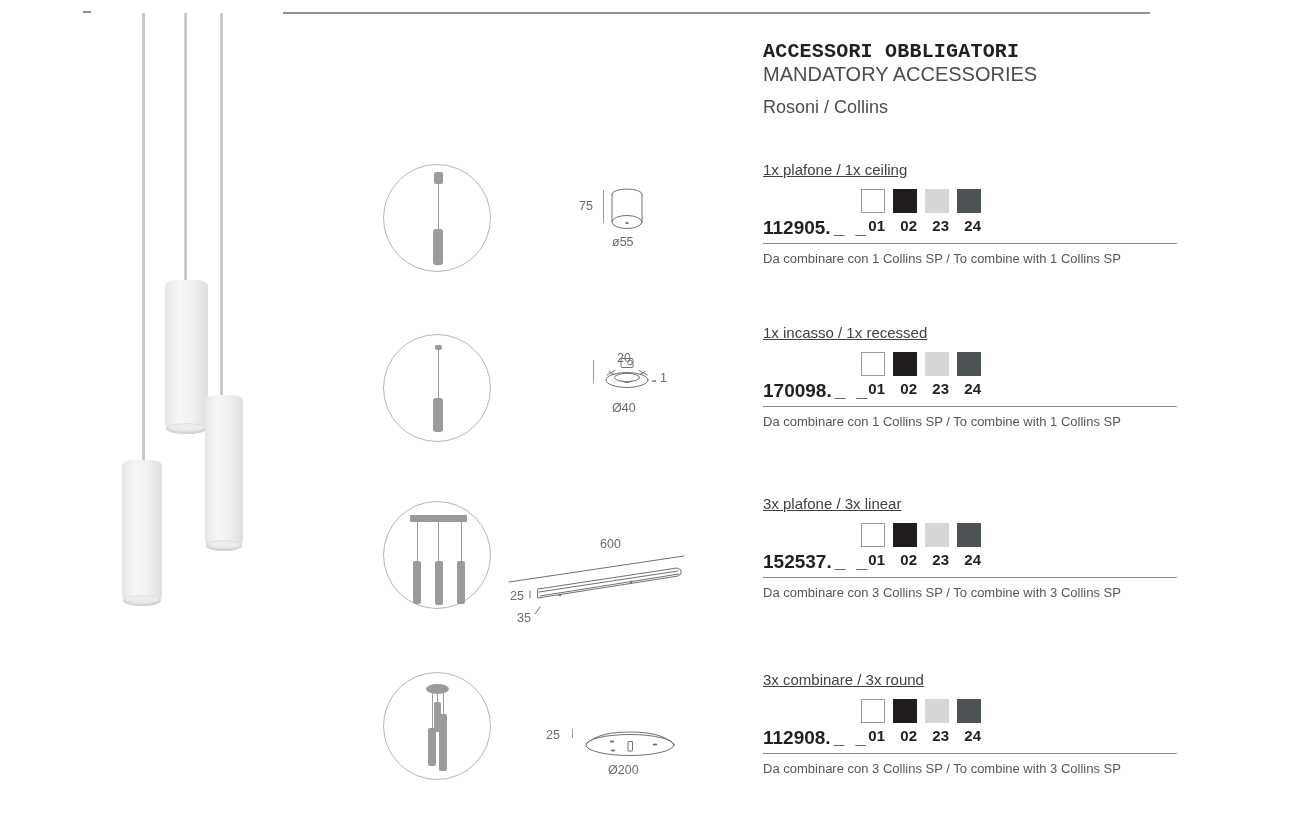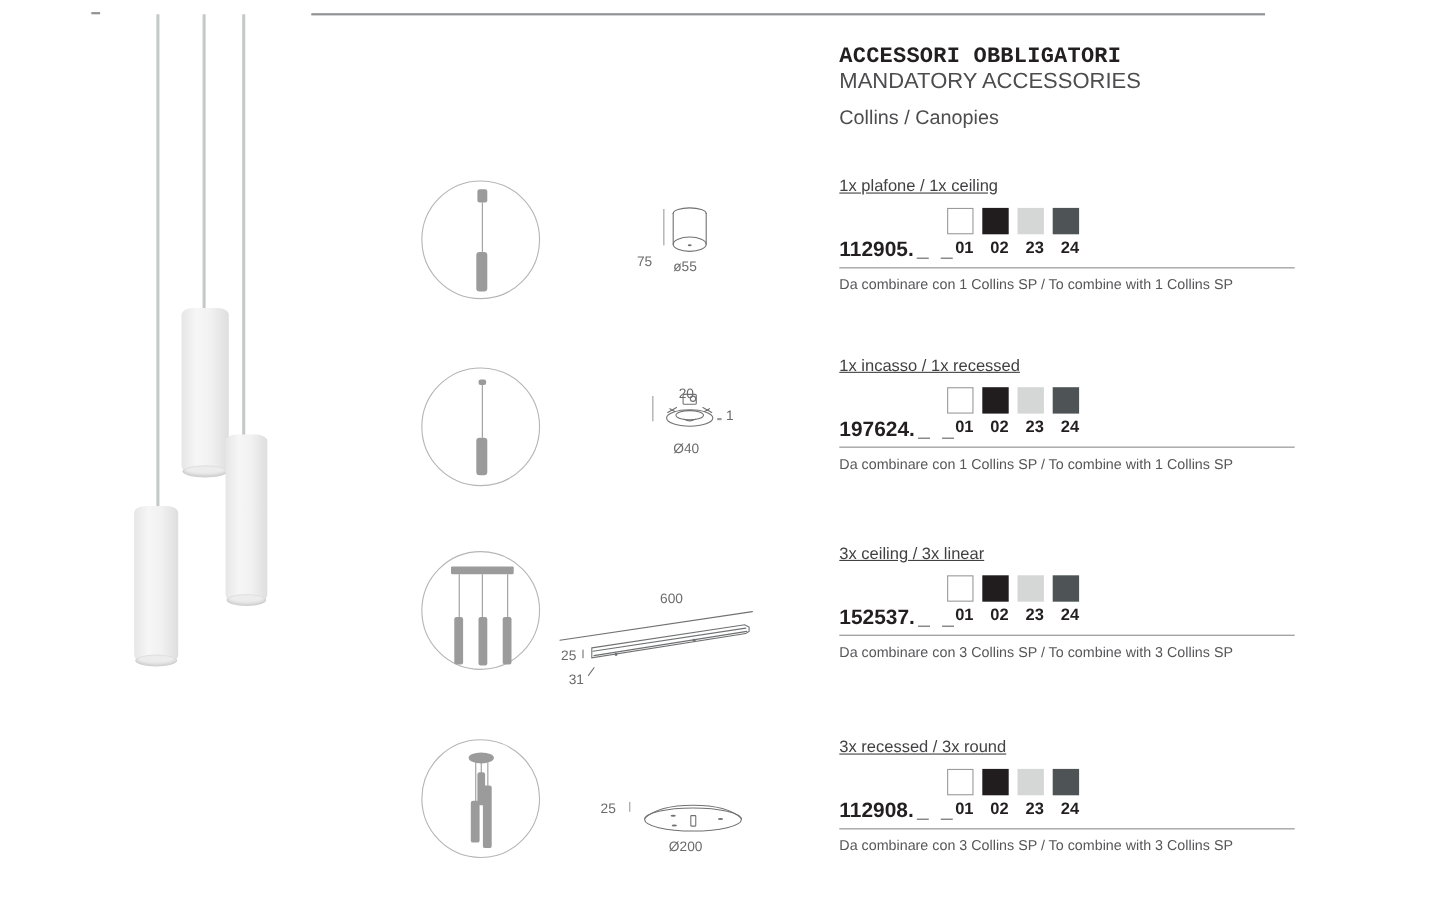--- a/index.html
+++ b/index.html
@@ -75,21 +75,21 @@
 </div>
 
 <div>
 
   <div class="cfg cfg1">
     <div class="g" style="left:50px;top:7px;width:9px;height:12px;border-radius:2px;"></div>
     <div class="g" style="left:54px;top:19px;width:1px;height:45px;"></div>
     <div class="g" style="left:49px;top:64px;width:10px;height:36px;border-radius:3px;"></div>
   </div>
 
-  <span class="dim" style="left:579px;top:200px;margin-top:32px;">75</span>
+  <span class="dim" style="left:579px;top:200px;">75</span>
   <div class="dimline" style="left:603px;top:190px;width:1px;height:33px;"></div>
   <svg class="draw" style="left:610px;top:186px;" width="34" height="46" viewBox="0 0 34 46">
     <path d="M2,8 A15,5 0 0 1 32,8"></path>
     <line x1="2" y1="8" x2="2" y2="36"></line>
     <line x1="32" y1="8" x2="32" y2="36"></line>
     <ellipse cx="17" cy="36" rx="15" ry="6.5"></ellipse>
     <ellipse class="fill" cx="17" cy="37" rx="1.8" ry="0.9"></ellipse>
   </svg>
   <span class="dim" style="left:612px;top:236px;text-align:center;">ø55</span>
 
@@ -129,21 +129,21 @@
     <path d="M9,47 L184,21"></path>
     <path d="M38,54 L177,33 L181,35 L181,39 L178,41 L38,63 Z"></path>
     <path d="M39,57 L178,36"></path>
     <path d="M40,61 L179,39"></path>
     <circle class="fill" cx="60" cy="60" r="1.3"></circle>
     <circle class="fill" cx="131" cy="47" r="1.3"></circle>
     <path d="M30,56 L30,63"></path>
     <path d="M35,79 L40,72"></path>
   </svg>
   <span class="dim" style="left:510px;top:590px;">25</span>
-  <span class="dim" style="left:517px;top:612px;">31</span>
+  <span class="dim" style="left:517px;top:612px;">35</span>
 
   <div class="cfg cfg4">
     <div class="g" style="left:42px;top:11px;width:23px;height:10px;border-radius:50%;"></div>
     <div class="g" style="left:48px;top:20px;width:1px;height:36px;"></div>
     <div class="g" style="left:53px;top:20px;width:1px;height:10px;"></div>
     <div class="g" style="left:59px;top:20px;width:1px;height:22px;"></div>
     <div class="g" style="left:50px;top:29px;width:7px;height:30px;border-radius:2px;"></div>
     <div class="g" style="left:44px;top:55px;width:8px;height:38px;border-radius:2px;"></div>
     <div class="g" style="left:55px;top:41px;width:8px;height:57px;border-radius:2px;"></div>
   </div>
@@ -157,21 +157,21 @@
     <ellipse class="fill" cx="73" cy="32.5" rx="2.4" ry="0.9"></ellipse>
     <ellipse class="fill" cx="31" cy="38.5" rx="2.4" ry="0.9"></ellipse>
     <rect x="46" y="29.5" width="4.5" height="9.5" rx="0.5"></rect>
   </svg>
   <span class="dim" style="left:608px;top:764px;">Ø200</span>
 </div>
 
 <div>
   <div class="abs hdr-it">ACCESSORI OBBLIGATORI</div>
   <div class="abs hdr-en">MANDATORY ACCESSORIES</div>
-  <div class="abs hdr-sub">Collins / Canopies</div>
+  <div class="abs hdr-sub">Rosoni / Collins</div>
 
   <div class="prod-row r1">
     <div class="row-title">1x plafone / 1x ceiling</div>
     <div class="swatches">
       <span class="swatch" style="background: rgb(255, 255, 255); border: 1px solid rgb(154, 154, 154);"></span>
       <span class="swatch" style="background: rgb(33, 29, 30);"></span>
       <span class="swatch" style="background: rgb(213, 215, 215);"></span>
       <span class="swatch" style="background: rgb(78, 84, 86);"></span>
     </div>
     <div class="article-line"><span>112905.</span><span class="article-suffix">_ _</span></div>
@@ -186,52 +186,52 @@
   </div>
 
   <div class="prod-row r2">
     <div class="row-title">1x incasso / 1x recessed</div>
     <div class="swatches">
       <span class="swatch" style="background: rgb(255, 255, 255); border: 1px solid rgb(154, 154, 154);"></span>
       <span class="swatch" style="background: rgb(33, 29, 30);"></span>
       <span class="swatch" style="background: rgb(213, 215, 215);"></span>
       <span class="swatch" style="background: rgb(78, 84, 86);"></span>
     </div>
-    <div class="article-line"><span>197624.</span><span class="article-suffix">_ _</span></div>
+    <div class="article-line"><span>170098.</span><span class="article-suffix">_ _</span></div>
     <div class="codes">
       <span>01</span>
       <span>02</span>
       <span>23</span>
       <span>24</span>
     </div>
     <div class="row-rule"></div>
     <div class="row-note">Da combinare con 1 Collins SP / To combine with 1 Collins SP</div>
   </div>
 
   <div class="prod-row r3">
-    <div class="row-title">3x ceiling / 3x linear</div>
+    <div class="row-title">3x plafone / 3x linear</div>
     <div class="swatches">
       <span class="swatch" style="background: rgb(255, 255, 255); border: 1px solid rgb(154, 154, 154);"></span>
       <span class="swatch" style="background: rgb(33, 29, 30);"></span>
       <span class="swatch" style="background: rgb(213, 215, 215);"></span>
       <span class="swatch" style="background: rgb(78, 84, 86);"></span>
     </div>
     <div class="article-line"><span>152537.</span><span class="article-suffix">_ _</span></div>
     <div class="codes">
       <span>01</span>
       <span>02</span>
       <span>23</span>
       <span>24</span>
     </div>
     <div class="row-rule"></div>
     <div class="row-note">Da combinare con 3 Collins SP / To combine with 3 Collins SP</div>
   </div>
 
   <div class="prod-row r4">
-    <div class="row-title">3x recessed / 3x round</div>
+    <div class="row-title">3x combinare / 3x round</div>
     <div class="swatches">
       <span class="swatch" style="background: rgb(255, 255, 255); border: 1px solid rgb(154, 154, 154);"></span>
       <span class="swatch" style="background: rgb(33, 29, 30);"></span>
       <span class="swatch" style="background: rgb(213, 215, 215);"></span>
       <span class="swatch" style="background: rgb(78, 84, 86);"></span>
     </div>
     <div class="article-line"><span>112908.</span><span class="article-suffix">_ _</span></div>
     <div class="codes">
       <span>01</span>
       <span>02</span>

